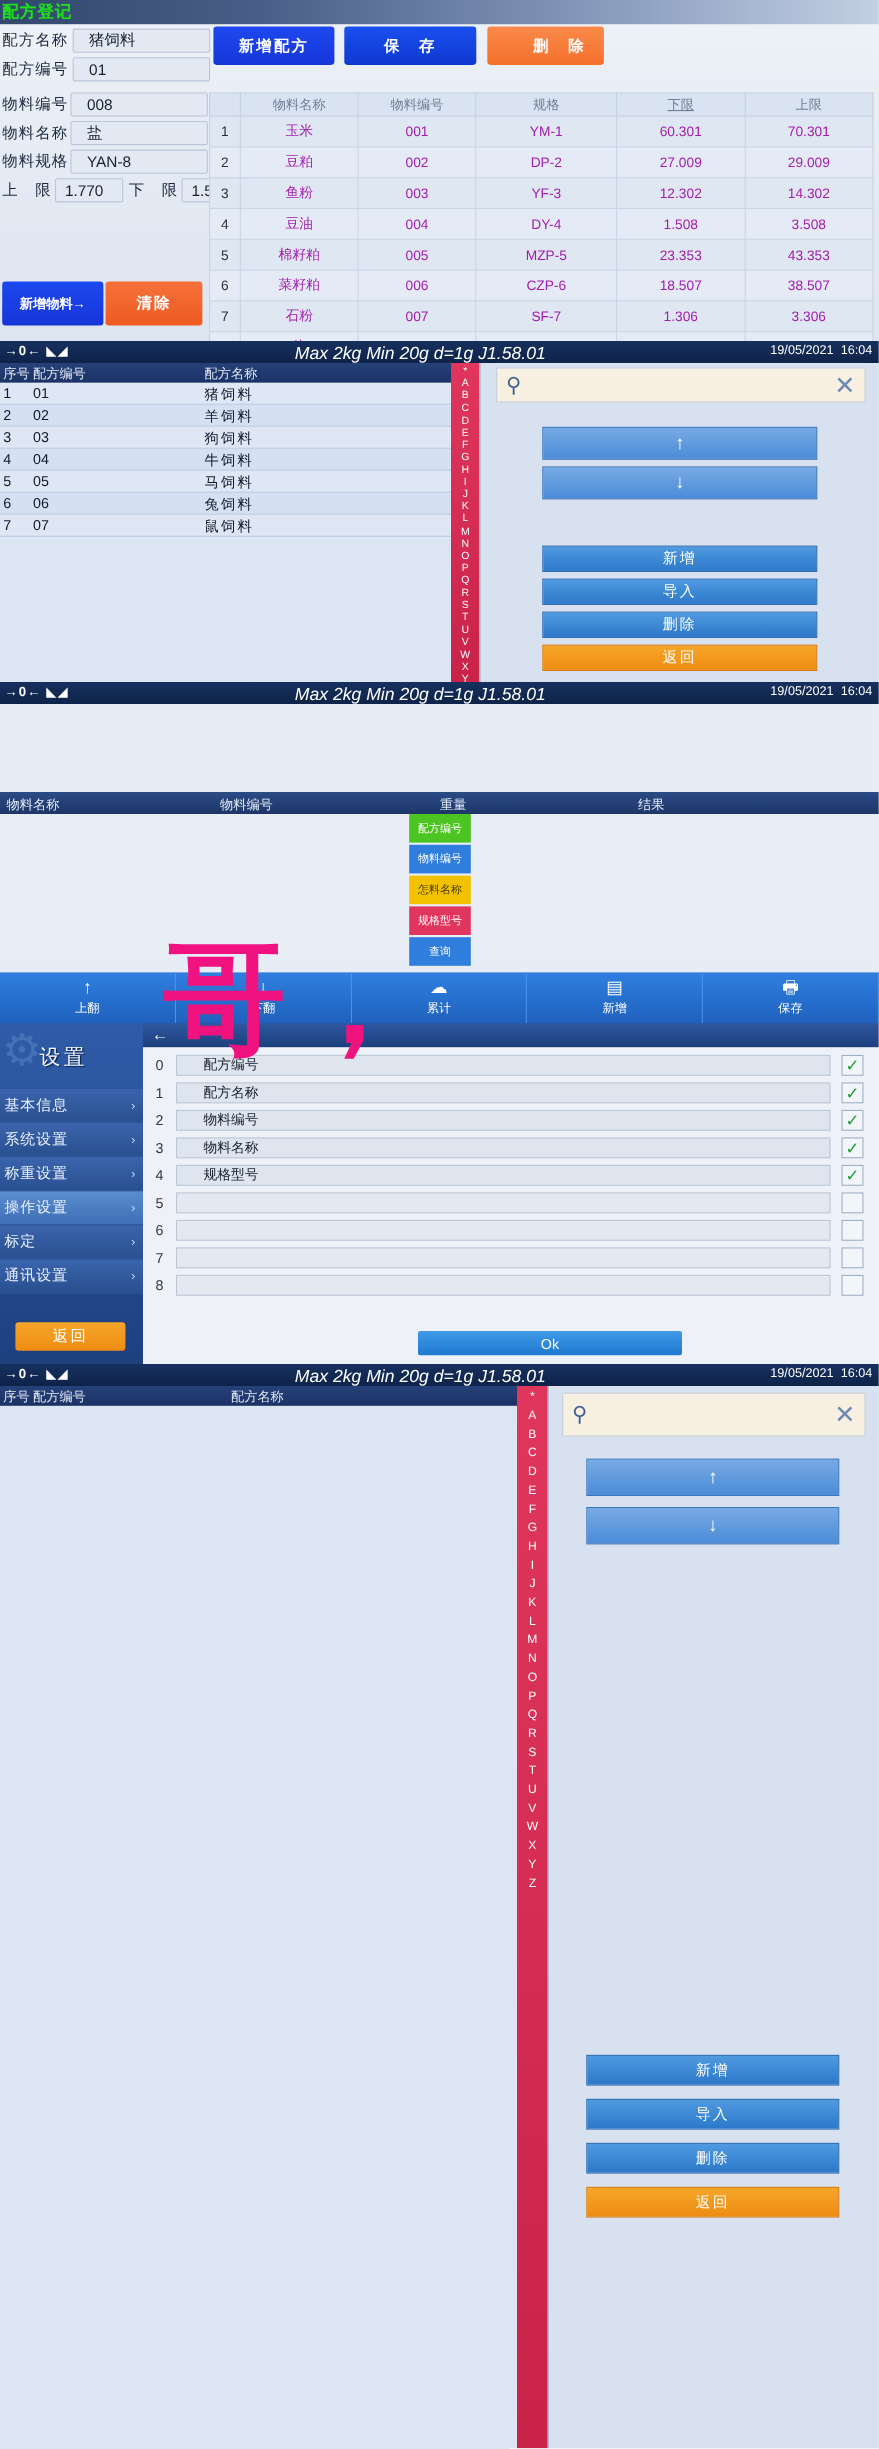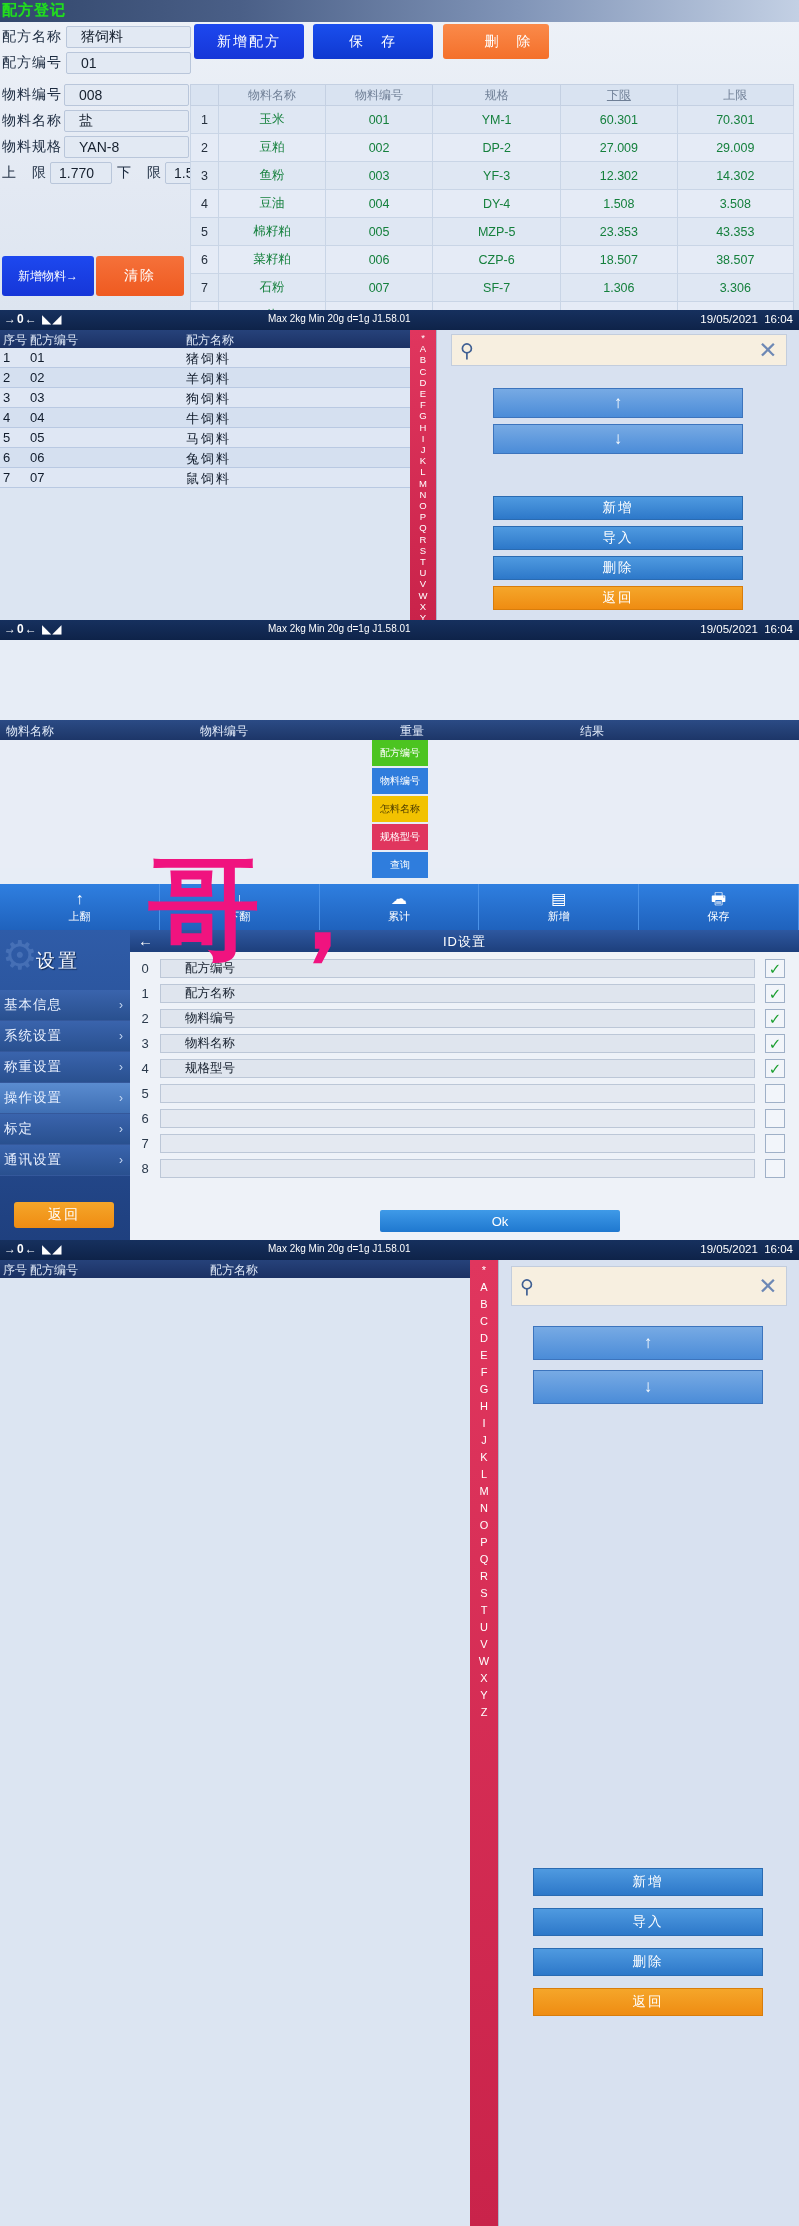--- a/index.html
+++ b/index.html
@@ -34,50 +34,50 @@
   .p1-lblrow { position: absolute; display: flex; align-items: center; }
   .p1-label { font-size: 14px; color: #1b2a3f; letter-spacing: 1px; }
   .p1-input {
     background: #e2e9f3; border: 1px solid #b9c6da; border-radius: 2px;
     height: 22px; display: flex; align-items: center;
     padding-left: 14px; font-size: 14px; color: #16202e;
   }
   .p1-btn {
     position: absolute; border-radius: 3px; color: #fff;
     font-size: 14px; display: flex; align-items: center; justify-content: center;
-    letter-spacing: 2px; font-weight: 400;
+    letter-spacing: 2px; font-weight: 700;
   }
   .p1-btn.blue  { background: linear-gradient(180deg,#1d48ef 0%,#1636d8 100%); }
   .p1-btn.orange{ background: linear-gradient(180deg,#f5713a 0%,#ef5a20 100%); }
   .p1-btn.blue2 { background: linear-gradient(180deg,#1a4fee 0%,#0f38d0 100%); }
   .p1-btn.orange2{ background: linear-gradient(180deg,#fa8a4a 0%,#f4702b 100%); padding-left: 25px; }
 
   
   .p1-table { position: absolute; left: 190px; top: 84px; width: 604px;
               border-collapse: collapse; font-size: 12.5px; }
   .p1-table th {
     background: #d9e3f1; border: 1px solid #c4d0e2;
     color: #6f7f96; font-weight: normal; height: 21px; font-size: 12px;
   }
   .p1-table td {
     background: #dfe7f3; border: 1px solid #c9d5e6;
-    color: #15803d; height: 28px; text-align: center;
+    color: #a21caf; height: 28px; text-align: center;
   }
   .p1-table td.idx { width: 24px; color: #26303e; }
   .p1-table tr:nth-child(even) td { background: #e5ebf6; }
 
   
   .statusbar {
     position: absolute; left: 0; width: 799px; height: 20px;
     background: linear-gradient(180deg,#16305e 0%,#0e2349 100%);
     color: #fff; font-size: 11.5px; display: flex; align-items: center;
   }
   .sb-icons { position: absolute; left: 4px; top: 2px; font-size: 12px;
               letter-spacing: 1px; font-weight: bold; }
-  .sb-center { position: absolute; left: 268px; top: 3px; font-size: 10px; white-space: nowrap; }
+  .sb-center { position: absolute; left: 268px; top: 3px; font-size: 16px; white-space: nowrap; font-style: italic; }
   .sb-right { position: absolute; right: 6px; top: 3px; font-size: 11.5px; white-space: nowrap; }
 
   
   #panel2 { top: 310px; height: 310px; background: #dce5f2; }
   .p2-head {
     position: absolute; left: 0; top: 20px; width: 410px; height: 18px;
     background: linear-gradient(180deg,#26427a 0%,#1b3164 100%);
     color: #dfe8f6; font-size: 12px;
   }
   .p2-head span { position: absolute; top: 2px; }
@@ -539,21 +539,20 @@
             <span>通讯设置</span>
             <span class="p4-chev">›</span>
           </div>
         </div>
       <div class="p4-back">返回</div>
     </div>
 
     <div class="p4-right">
       <div class="p4-bar">
         <span class="back-arrow">←</span>
-        <span class="bar-title">ID设置</span>
       </div>
       <div class="p4-rows" id="p4-rows">
           <div class="p4-row">
             <span class="p4-num">0</span>
             <span class="p4-field">配方编号</span>
             <span class="p4-chk">✓</span>
           </div>
           <div class="p4-row">
             <span class="p4-num">1</span>
             <span class="p4-field">配方名称</span>

